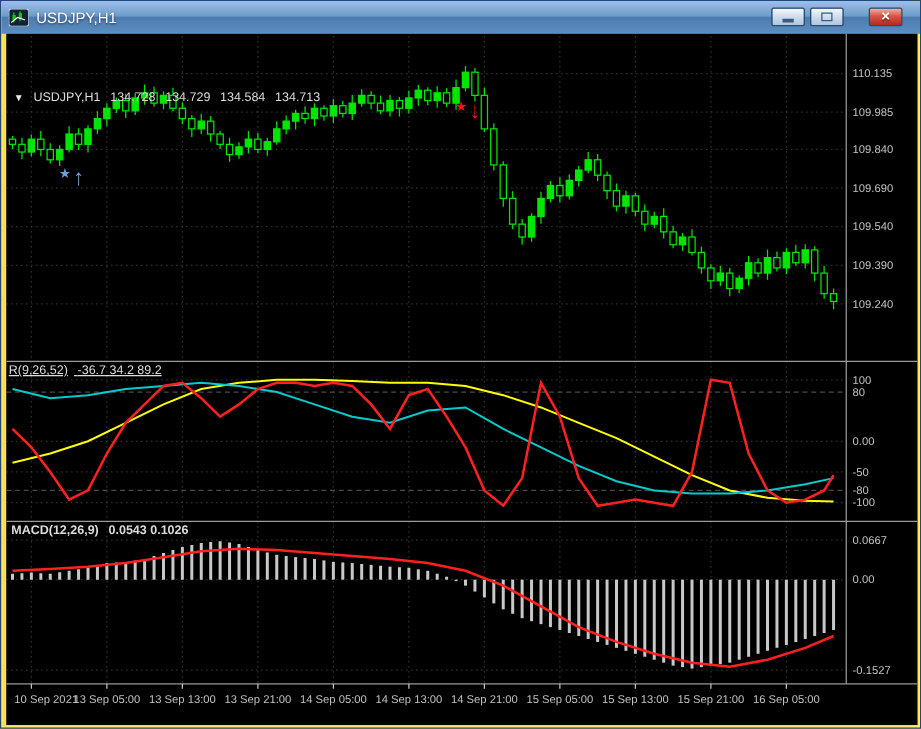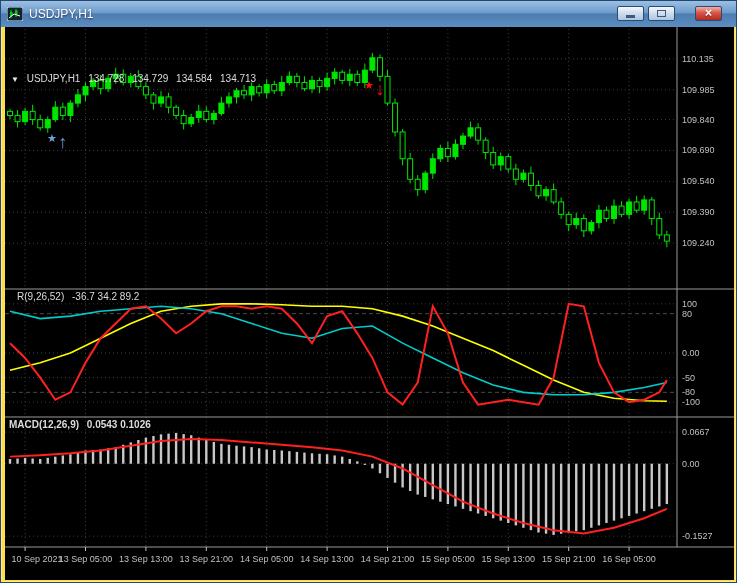--- a/index.html
+++ b/index.html
@@ -17,21 +17,21 @@
   .wbtn.close{background:linear-gradient(180deg,#f0b0a8,#d85548 45%,#b02a20);margin-left:20px;}
   .min-glyph{width:9px;height:3px;background:#3a5a80;margin-top:6px;}
   .max-glyph{width:9px;height:7px;border:1px solid #3a5a80;box-sizing:border-box;background:transparent;}
   .close-glyph{color:#fff;font-size:12px;font-weight:bold;line-height:13px;text-shadow:0 1px 1px rgba(0,0,0,.4);}
   .chart-area{position:absolute;left:4px;top:26px;width:729px;height:553px;background:#000;}
   #chart-svg{position:absolute;left:0;top:0;}
   #chart-svg text{font-family:"Liberation Sans",sans-serif;}
   .hdr{position:absolute;color:#dcdcdc;font-size:10px;white-space:nowrap;z-index:3;}
   .hdr span{margin-right:5px;}
   #main-header{left:6px;top:5px;margin-top:41px;}
-  #osc-header{left:12px;top:264px;}
+  #osc-header{left:2px;top:264px;text-decoration:underline;}
   #macd-header{left:4px;top:392px;font-weight:bold;}
   .dd{font-size:8px;color:#e8e8e8;}
 </style>
 </head>
 <body>
 
 <div class="window">
   <div class="titlebar">
     <svg class="app-icon" viewBox="0 0 16 14">
       <rect x="0" y="0" width="16" height="14" rx="2" fill="#123" stroke="#cfe0f0" stroke-width="1"></rect>

